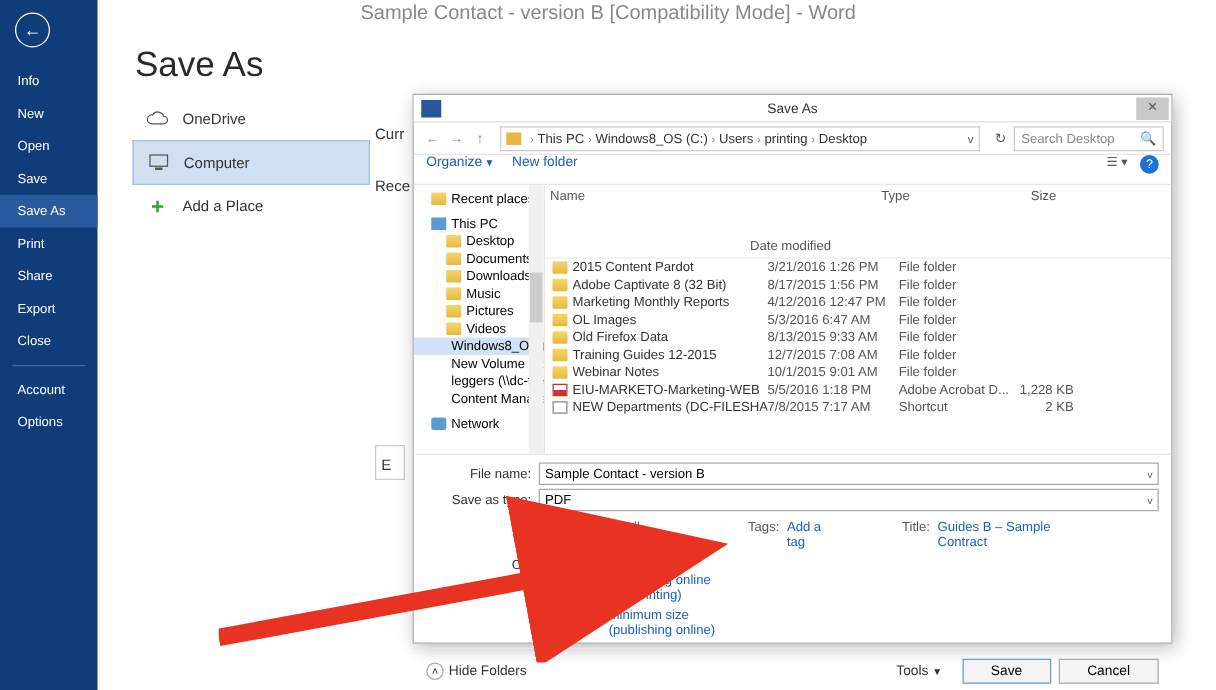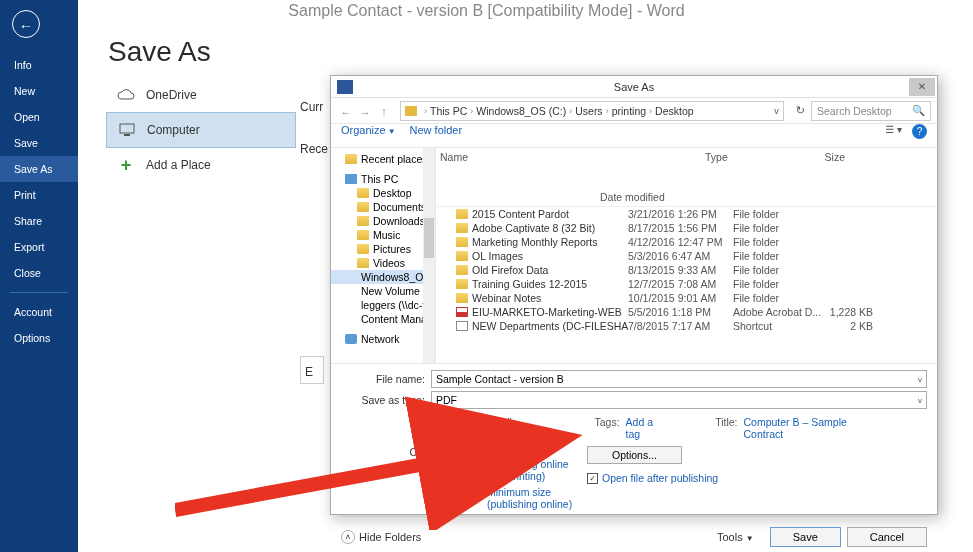--- a/index.html
+++ b/index.html
@@ -57,21 +57,21 @@
 .net-ico { background: #5a9bd5; border-radius: 2px; }
 .tree-scroll { position: absolute; right: 0; top: 0; width: 12px; height: 100%; background: #f0f0f0; }
 .tree-thumb { width: 10px; height: 40px; background: #ccc; margin: 70px 1px; }
 
 .file-area { flex: 1; overflow: hidden; position: relative; }
 .file-header { display: flex; font-size: 10.5px; color: #555; padding: 3px 4px; border-bottom: 1px solid #eee; }
 .fh-name { width: 160px; }
 .fh-date { width: 105px; margin-top: 40px; }
 .fh-type { width: 90px; }
 .fh-size { width: 50px; text-align: right; }
-.file-row { display: flex; font-size: 10.5px; color: #333; padding: 1px 20px; cursor: pointer; align-items: center; }
+.file-row { display: flex; font-size: 10.5px; color: #333; padding: 1px 6px; cursor: pointer; align-items: center; }
 .fr-ico { width: 12px; height: 10px; margin-right: 4px; }
 .fr-name { width: 156px; white-space: nowrap; overflow: hidden; }
 .fr-date { width: 105px; color: #555; }
 .fr-type { width: 90px; color: #555; white-space: nowrap; overflow: hidden; }
 .fr-size { width: 50px; text-align: right; color: #555; }
 .pdf-ico { background: linear-gradient(#fff,#fff); border: 1px solid #c33; position: relative; }
 .pdf-ico::after { content:""; position:absolute; bottom:0; left:0; right:0; height:4px; background:#c33; }
 .link-ico { background: #fff; border: 1px solid #888; }
 
 .dlg-fields { padding: 6px 10px 4px 10px; font-size: 10.5px; border-top: 1px solid #e6e6e6; }
@@ -359,43 +359,36 @@
       <div class="meta-grp">
           <span class="meta-lbl">Authors:</span>
           <span class="meta-val">Farrell Presnell</span>
         </div>
       <div class="meta-grp">
           <span class="meta-lbl">Tags:</span>
           <span class="meta-val">Add a tag</span>
         </div>
       <div class="meta-grp">
           <span class="meta-lbl">Title:</span>
-          <span class="meta-val">Computer B – Sample Contract</span>
+          <span class="meta-val">Guides B – Sample Contract</span>
         </div>
     </div>
 
     <div class="opt-area">
       <div class="opt-left">
         <span class="opt-lbl">Optimize for:</span>
         <div class="opt-radio-grp">
           <div class="opt-radio">
             <span class="radio-dot"></span>
             <span class="radio-txt">Standard (publishing online and printing)</span>
           </div>
           <div class="opt-radio">
             <span class="radio-dot checked"></span>
             <span class="radio-txt">Minimum size (publishing online)</span>
           </div>
-        </div>
-      </div>
-      <div class="opt-right">
-        <div class="opt-btn">Options...</div><br>
-        <div class="opt-check">
-          <span class="check-box">✓</span>
-          <span class="check-txt">Open file after publishing</span>
         </div>
       </div>
     </div>
   </div>
 
   <div class="dlg-footer">
     <div class="hide-folders">
       <span class="hf-arrow">˄</span>
       <span>Hide Folders</span>
     </div>

